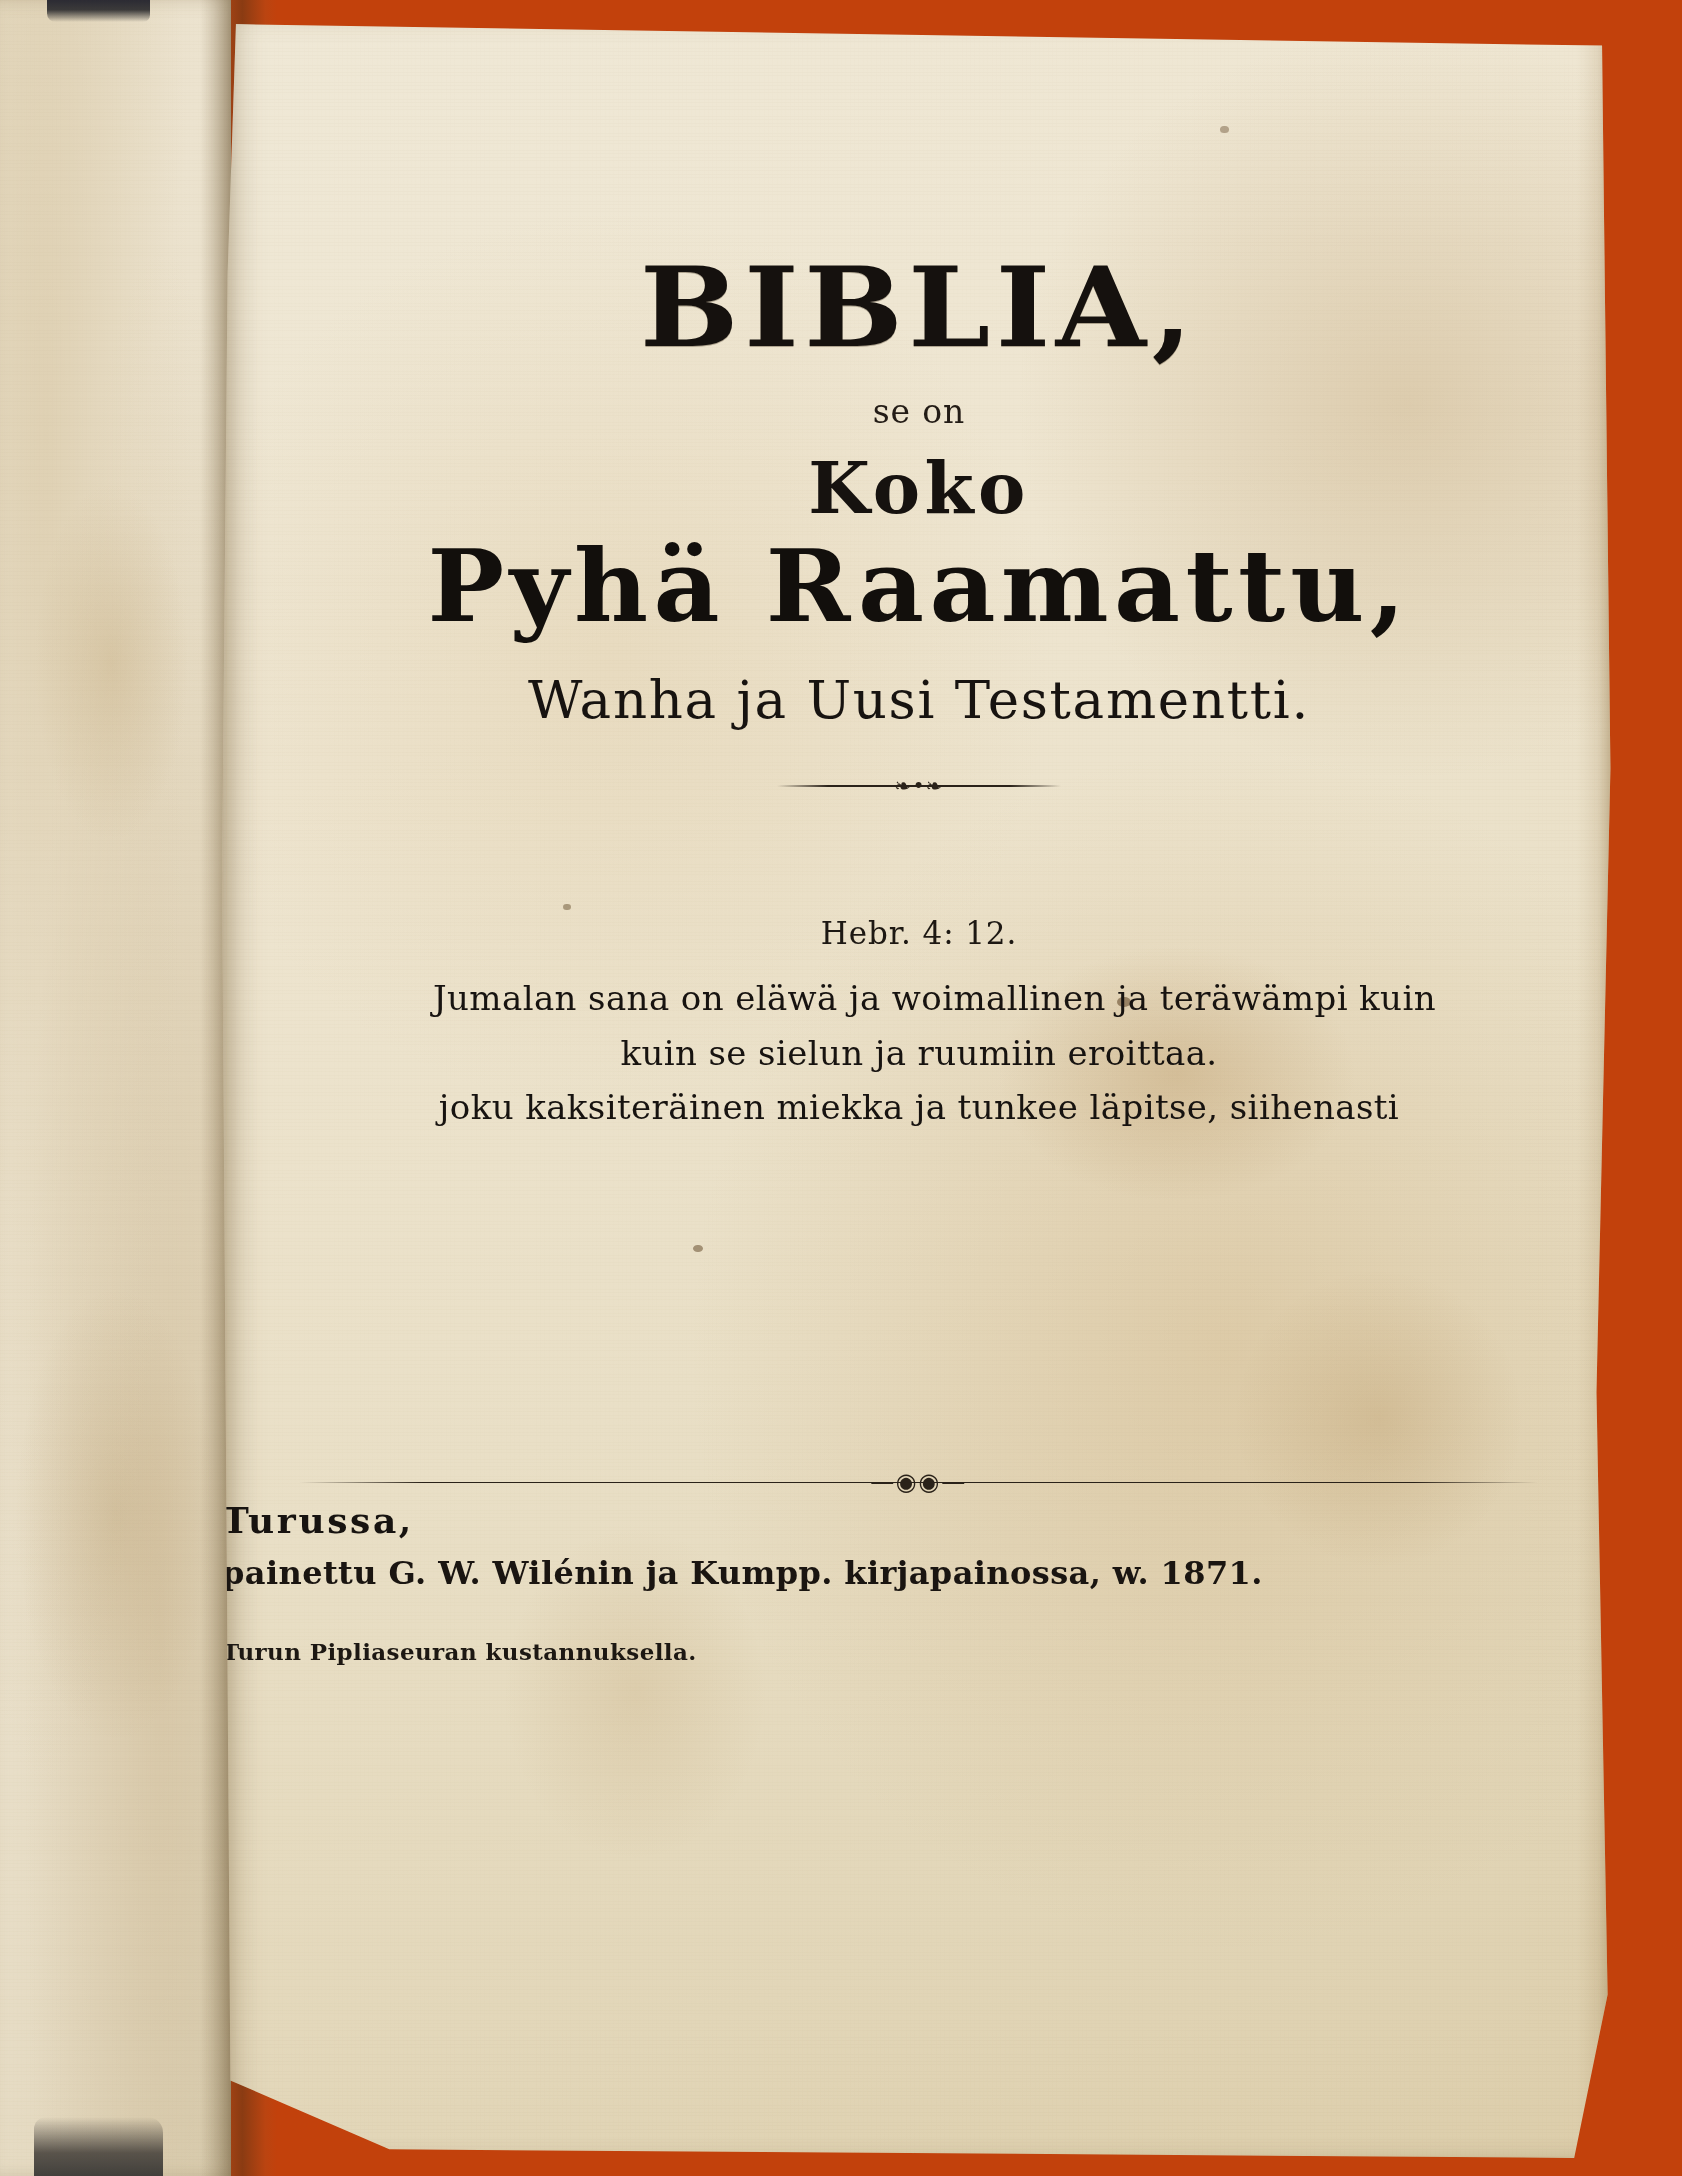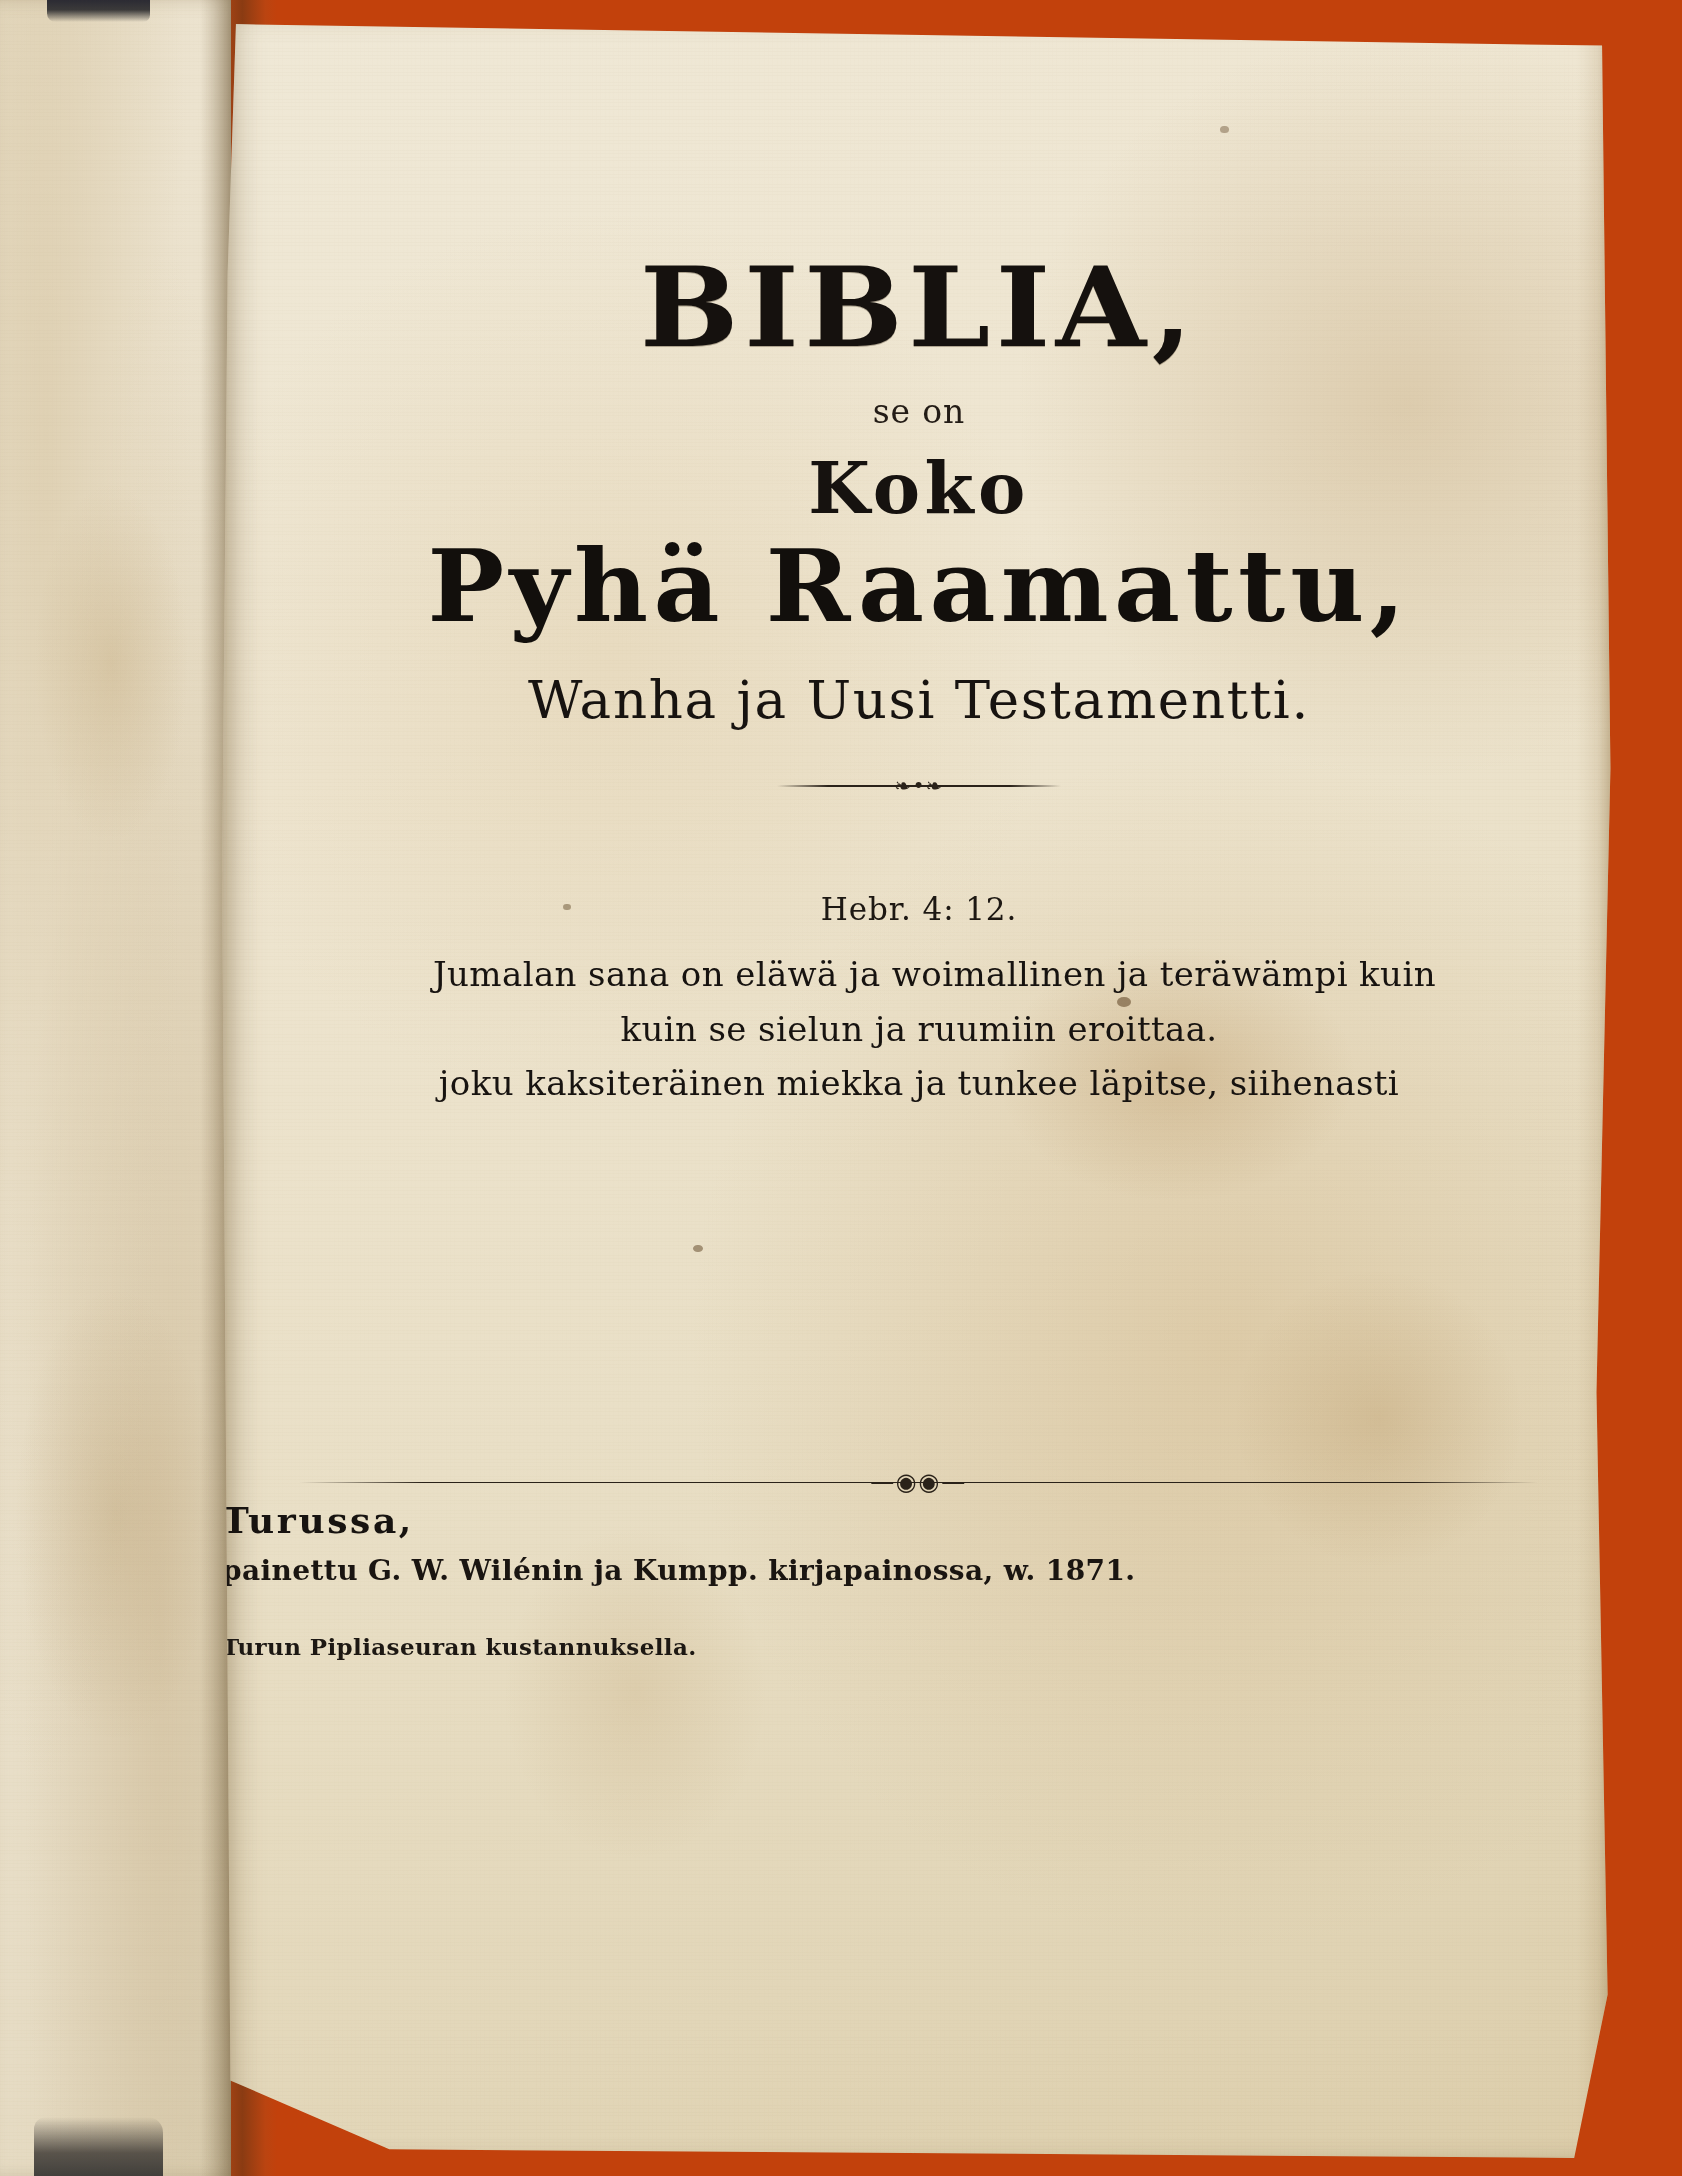--- a/index.html
+++ b/index.html
@@ -185,21 +185,21 @@
     transform: translateX(-50%);
     font-size: 20.6px;
     letter-spacing: 0.9px;
     line-height: 15.5px;
     color: #2a2219;
     background: transparent;
     padding: 0 5.2px;
   }
 
   .citation {
-    margin: 96px 0 0 0;
+    margin: 120px 0 0 0;
     font-family: "DejaVu Serif", serif;
     font-size: 31px;
     letter-spacing: 0.9px;
     color: #1d1813;
   }
 
   .verse {
     margin: 20.6px auto 0 auto;
     width: 972px;
     font-family: "DejaVu Serif", serif;
@@ -249,21 +249,21 @@
     font-family: "DejaVu Serif", serif;
     font-weight: 700;
     font-size: 36px;
     letter-spacing: 2.6px;
     color: #171310;
   }
   .imprint-printer {
     margin-top: 13.8px;
     font-family: "DejaVu Serif", serif;
     font-weight: 700;
-    font-size: 28px;
+    font-size: 32px;
     letter-spacing: 0.4px;
     color: #1a1511;
   }
   .imprint-publisher {
     margin-top: 46px;
     font-family: "DejaVu Serif", serif;
     font-weight: 700;
     font-size: 23px;
     letter-spacing: 0.4px;
     color: #1d1813;

